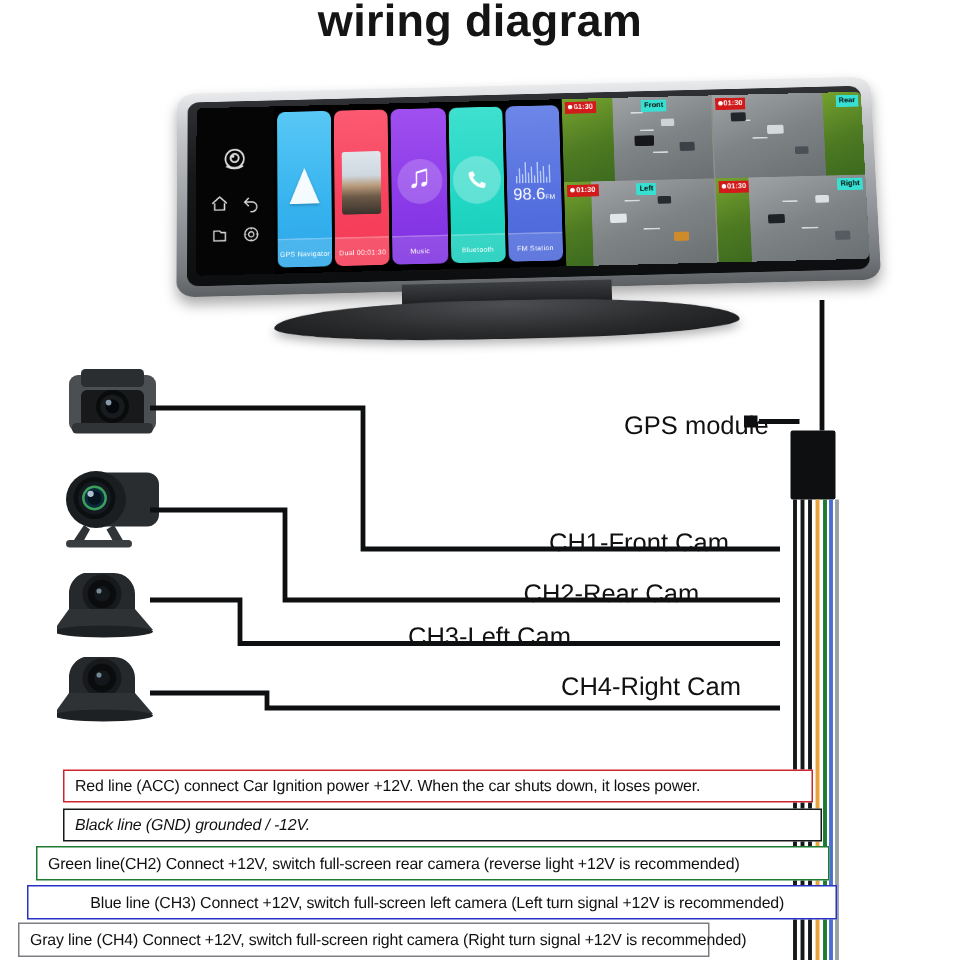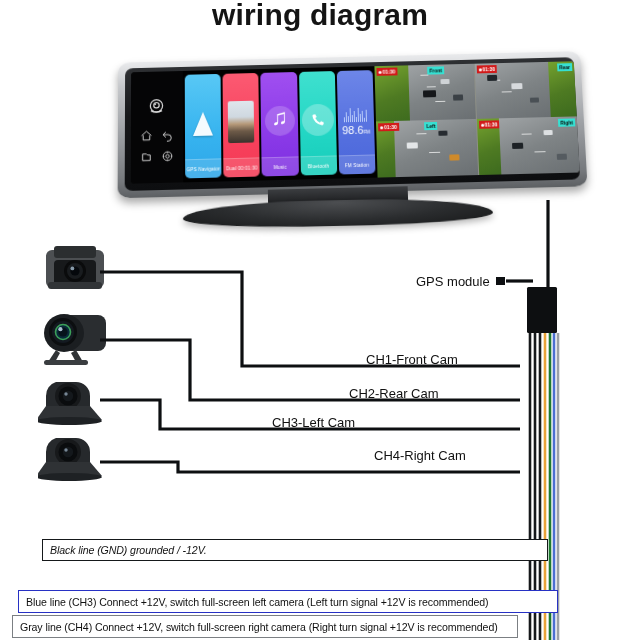--- a/index.html
+++ b/index.html
@@ -108,33 +108,33 @@
     box-shadow:0 3px 7px rgba(0,0,0,.3);}
 
   
   .cam{position:absolute;}
   .cam svg{display:block;}
 
   
   .wires{position:absolute;left:0;top:0;width:640px;height:640px;}
 
   
-  .wlabel{position:absolute;font-size:13px;color:#111;white-space:nowrap;}
+  .wlabel{position:absolute;font-size:17px;color:#111;white-space:nowrap;}
 
   
   .legend{position:absolute;left:0;top:0;width:640px;height:640px;}
   .row{position:absolute;box-sizing:border-box;background:#fff;
        display:flex;align-items:center;}
   .row span{font-size:10.6px;color:#111;white-space:nowrap;padding-left:7px;letter-spacing:-.1px;}
   .r-yellow{left:48px;top:487px;width:488px;height:22px;border:1.5px solid #e8c53a;}
   .r-red   {left:42px;top:513px;width:500px;height:22px;border:1.5px solid #cc2430;}
   .r-black {left:42px;top:539px;width:506px;height:22px;border:1.5px solid #15181a;font-style:italic;}
   .r-green {left:24px;top:564px;width:529px;height:23px;border:1.5px solid #1d7a2e;}
-  .r-blue  {left:18px;top:590px;width:540px;height:23px;border:1.5px solid #2731c4;}
-  .r-gray  {left:12px;top:615px;width:506px;height:23px;border:1.5px solid #7b7f83;}
+  .r-blue  {left:18px;top:590px;width:540px;height:23px;border:1.5px solid #2731c4;justify-content:center;}
+  .r-gray  {left:12px;top:615px;width:461px;height:23px;border:1.5px solid #7b7f83;}
 </style>
 </head>
 <body>
 
 <div class="stage">
 
   <div class="title">wiring diagram</div>
 
   <div class="monitor">
     <div class="bezel">
@@ -385,23 +385,29 @@
     </g>
   </svg>
 
   <div class="wlabel" style="left:416px;top:274px;">GPS module</div>
   <div class="wlabel" style="left:366px;top:352px;">CH1-Front Cam</div>
   <div class="wlabel" style="left:349px;top:386px;">CH2-Rear Cam</div>
   <div class="wlabel" style="left:272px;top:415px;">CH3-Left Cam</div>
   <div class="wlabel" style="left:374px;top:448px;">CH4-Right Cam</div>
 
   <div class="legend">
+    <div class="row r-red">
+      <span>Red line (ACC) connect Car Ignition power +12V. When the car shuts down, it loses power.</span>
+    </div>
     <div class="row r-black">
       <span>Black line (GND) grounded / -12V.</span>
     </div>
+    <div class="row r-green">
+      <span>Green line(CH2) Connect +12V, switch full-screen rear camera (reverse light +12V is recommended)</span>
+    </div>
     <div class="row r-blue">
       <span>Blue line (CH3) Connect +12V, switch full-screen left camera (Left turn signal +12V is recommended)</span>
     </div>
     <div class="row r-gray">
       <span>Gray line (CH4) Connect +12V, switch full-screen right camera (Right turn signal +12V is recommended)</span>
     </div>
   </div>
 
 </div>
 

